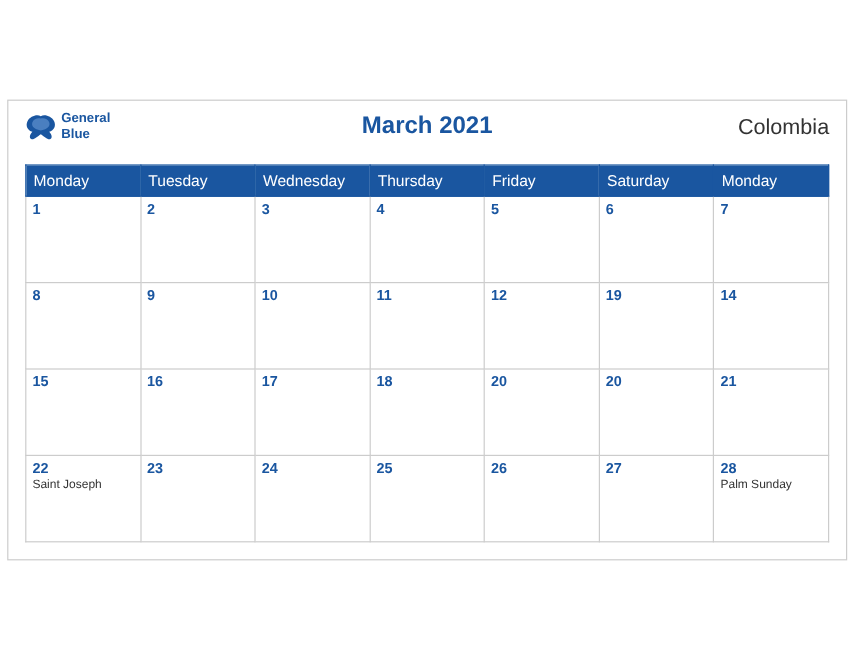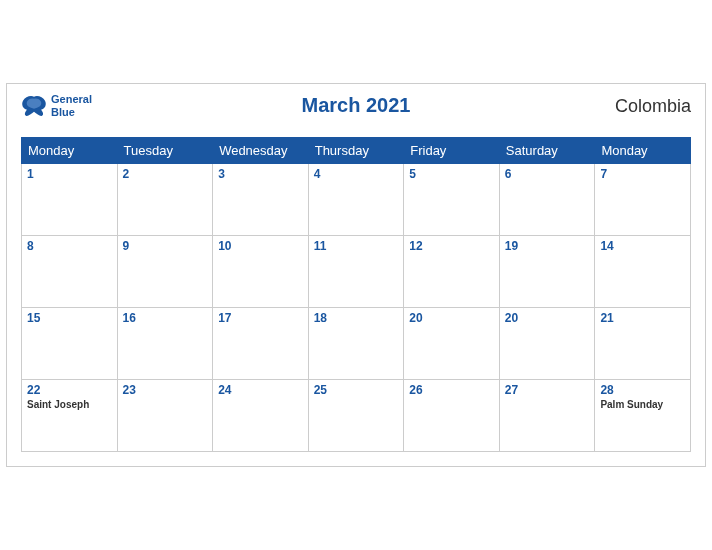--- a/index.html
+++ b/index.html
@@ -84,21 +84,20 @@
       font-size: 12px;
       font-weight: bold;
       color: #1a56a0;
       display: block;
     }
     .day-event {
       font-size: 10px;
       color: #333;
       margin-top: 2px;
       display: block;
-      font-weight: bold;
     }
     .empty-cell {
       background: #fff;
       border: 1px solid #ccc;
     }
     .last-row td {
       height: 62px;
     }
   </style>
 </head>

